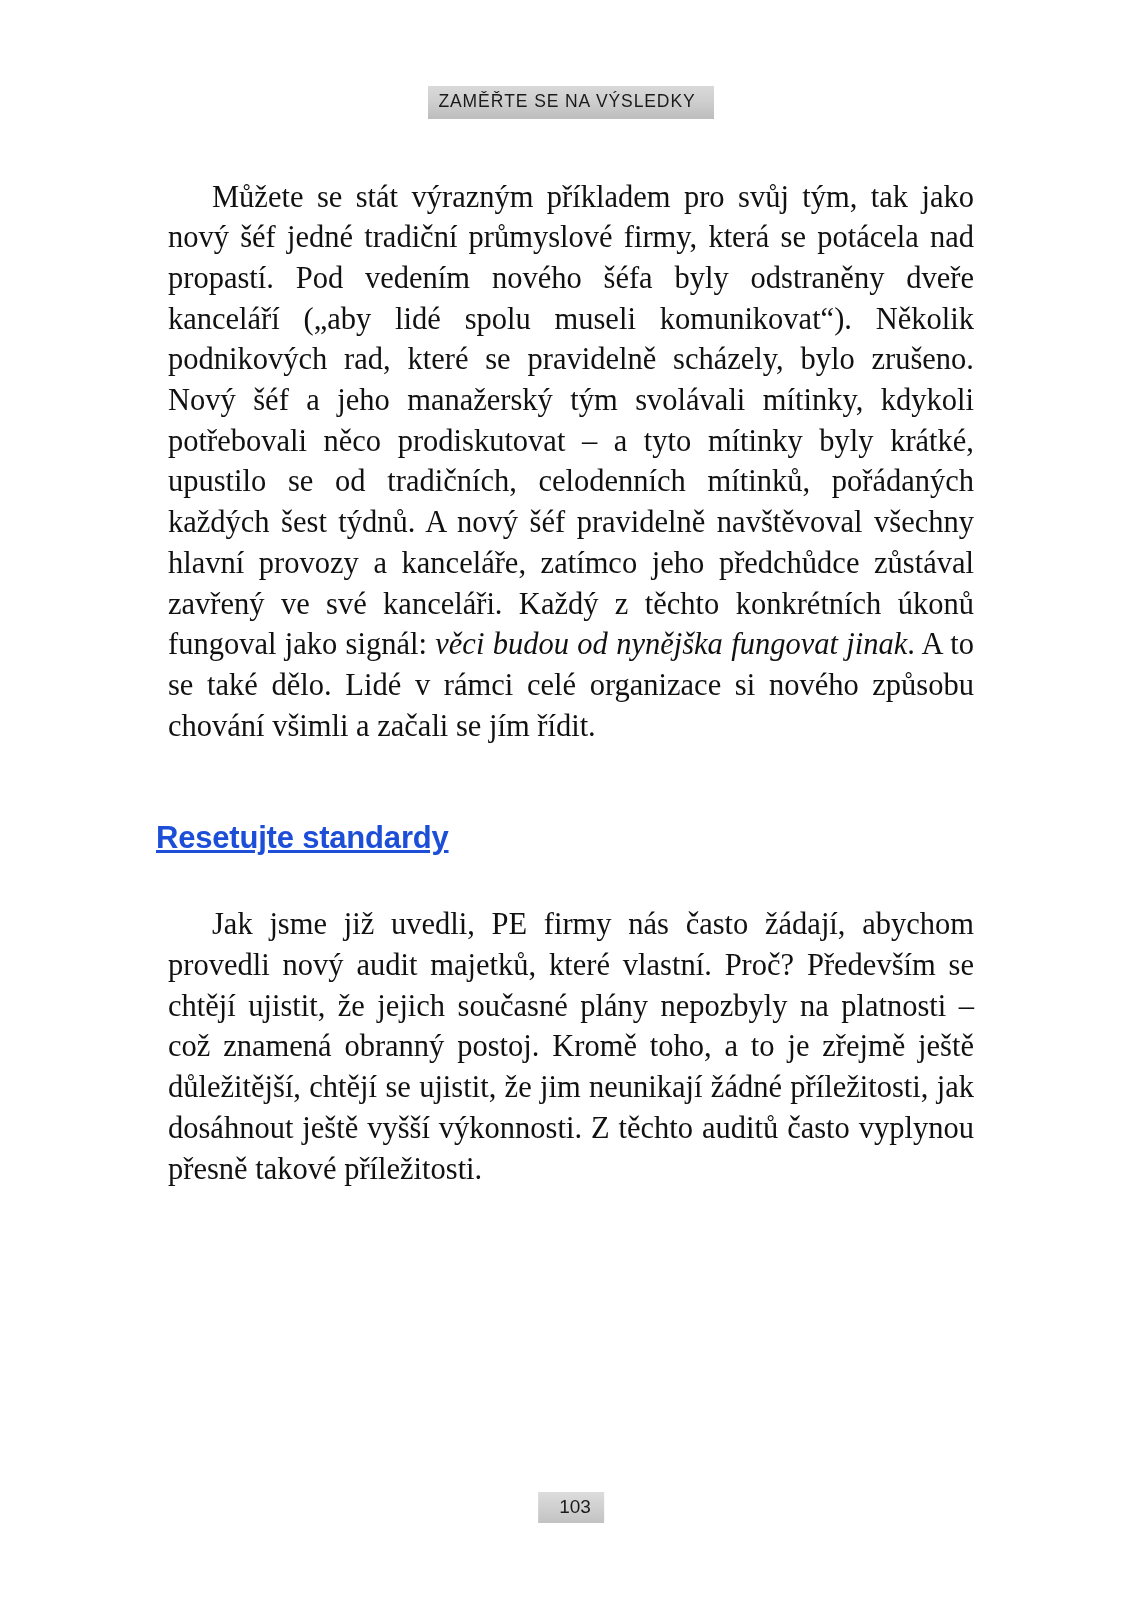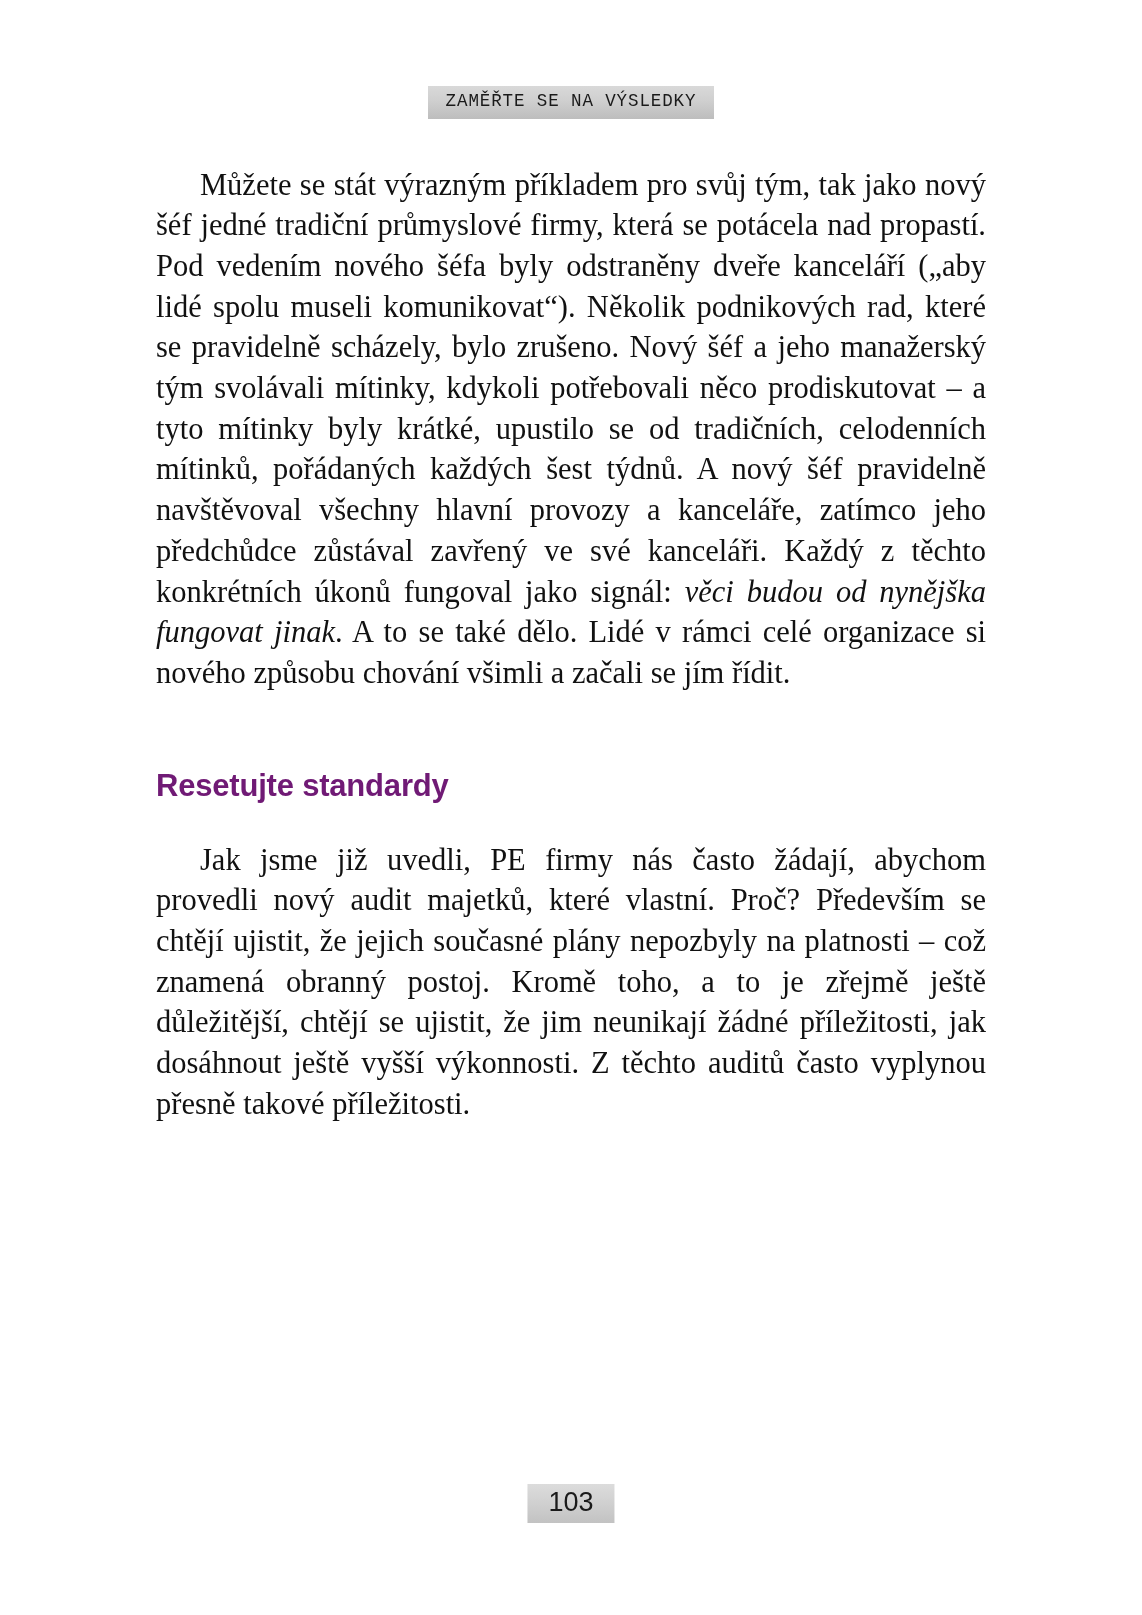--- a/index.html
+++ b/index.html
@@ -21,71 +21,72 @@
     inset: 0;
     display: flex;
     flex-direction: column;
     align-items: center;
   }
 
   
   .running-head {
     margin-top: 86px;
     background: linear-gradient(to bottom, #d9d9d9 0%, #cfcfcf 45%, #bdbdbd 100%);
-    padding: 7px 18px 8px 18px;
-    font-family: Liberation Mono, monospace;
+    padding: 7px 18px 8px 10px;
+    font-family: Liberation Sans, sans-serif;
     font-size: 17.5px;
     letter-spacing: 0.9px;
     color: #1a1a1a;
     line-height: 1;
     white-space: nowrap;
   }
 
   
   .column {
     width: 830px;
     margin-top: 46px;
   }
 
   p.body-text {
-    margin: 0;
+    margin: 12px;
     font-size: 30.5px;
     line-height: 1.335;
     text-align: justify;
     text-justify: inter-word;
     hyphens: manual;
   }
   p.indent {
     text-indent: 44px;
   }
 
   em {
     font-style: italic;
   }
 
   h2.section-heading {
     font-family: "Liberation Sans", sans-serif;
     font-weight: bold;
     font-size: 31px;
-    margin: 74px 0 36px 0;
+    margin: 74px 0 48px 0;
     letter-spacing: -0.2px;
-    color: #701a75;
+    color: #1d4ed8;
+    text-decoration: underline;
   }
 
   
   .folio {
     position: absolute;
     left: 50%;
     transform: translateX(-50%);
     bottom: 92px;
     background: linear-gradient(to bottom, #dcdcdc 0%, #d0d0d0 50%, #c2c2c2 100%);
     font-family: "Liberation Sans", sans-serif;
-    font-size: 27px;
+    font-size: 19px;
     color: #1a1a1a;
-    padding: 5px 21px 7px 21px;
+    padding: 5px 13px 7px 21px;
     line-height: 1;
   }
 </style>
 </head>
 <body>
 
 <div class="page">
 
   <div class="running-head">ZAMĚŘTE SE NA VÝSLEDKY</div>
 

